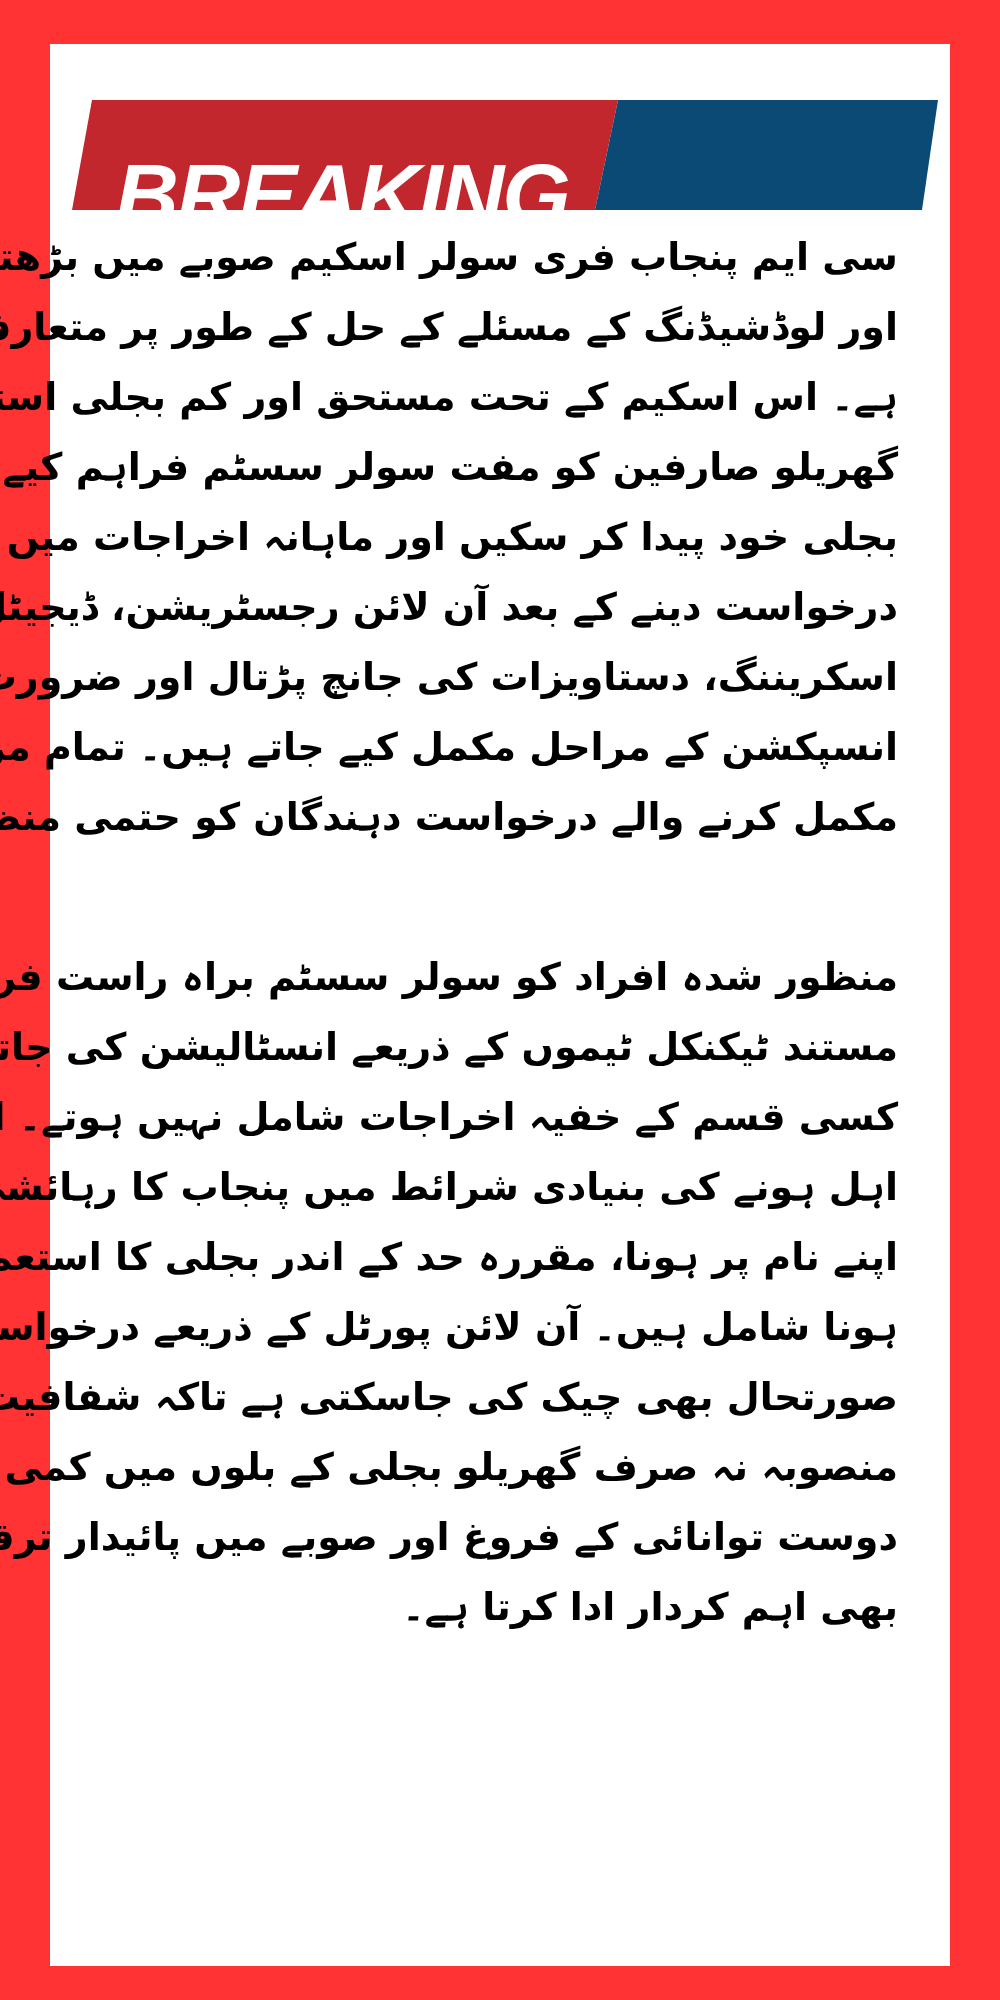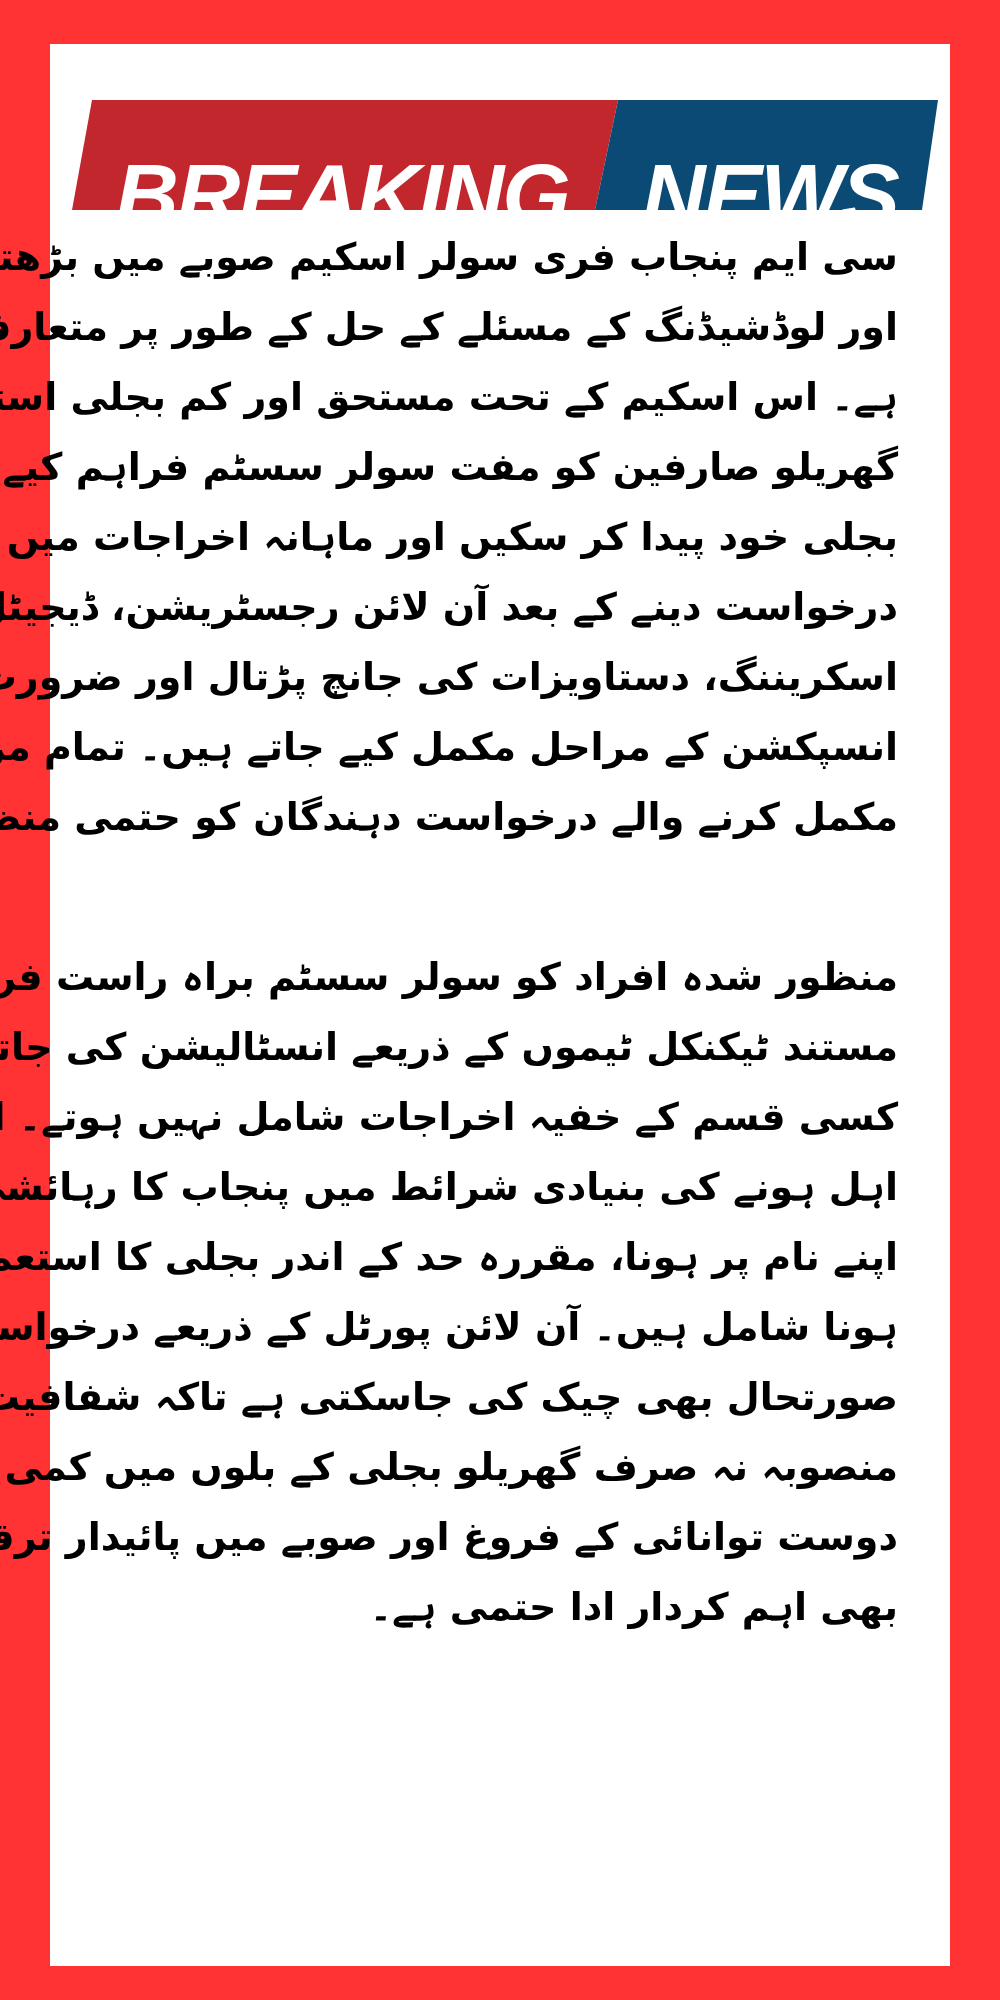--- a/index.html
+++ b/index.html
@@ -90,21 +90,20 @@
 <body>
 
 <div class="panel">
 
   <div class="banner">
     <svg viewBox="0 0 866 110" preserveAspectRatio="none">
       <polygon points="20,0 546,0 523,110 0,110" fill="#c1272d"></polygon>
       <polygon points="546,0 866,0 850,110 523,110" fill="#0b4a74"></polygon>
     </svg>
     <div class="banner-word breaking">BREAKING</div>
-    <div class="banner-word news">NEWS</div>
   </div>
 
   <div class="article">
     <p class="para">
       <span class="line">سی ایم پنجاب فری سولر اسکیم صوبے میں بڑھتی ہوئی بجلی کی قیمتوں</span>
       <span class="line">اور لوڈشیڈنگ کے مسئلے کے حل کے طور پر متعارف کروائی گئی</span>
       <span class="line">ہے۔ اس اسکیم کے تحت مستحق اور کم بجلی استعمال کرنے والے</span>
       <span class="line">گھریلو صارفین کو مفت سولر سسٹم فراہم کیے جاتے ہیں تاکہ وہ اپنی</span>
       <span class="line">بجلی خود پیدا کر سکیں اور ماہانہ اخراجات میں کمی لا سکیں۔</span>
       <span class="line">درخواست دینے کے بعد آن لائن رجسٹریشن، ڈیجیٹل</span>
@@ -115,17 +114,17 @@
     <p class="para">
       <span class="line">منظور شدہ افراد کو سولر سسٹم براہ راست فراہم کیا جاتا ہے اور</span>
       <span class="line">مستند ٹیکنکل ٹیموں کے ذریعے انسٹالیشن کی جاتی ہے، جس میں</span>
       <span class="line">کسی قسم کے خفیہ اخراجات شامل نہیں ہوتے۔ اسکیم کے لیے</span>
       <span class="line">اہل ہونے کی بنیادی شرائط میں پنجاب کا رہائشی ہونا، بجلی کا میٹر</span>
       <span class="line">اپنے نام پر ہونا، مقررہ حد کے اندر بجلی کا استعمال اور بقایاجات نہ</span>
       <span class="line">ہونا شامل ہیں۔ آن لائن پورٹل کے ذریعے درخواست کی</span>
       <span class="line">صورتحال بھی چیک کی جاسکتی ہے تاکہ شفافیت برقرار رہے۔ یہ</span>
       <span class="line">منصوبہ نہ صرف گھریلو بجلی کے بلوں میں کمی لاتا ہے بلکہ ماحول</span>
       <span class="line">دوست توانائی کے فروغ اور صوبے میں پائیدار ترقی کے لیے</span>
-      <span class="line">بھی اہم کردار ادا حتمی ہے۔</span>
+      <span class="line">بھی اہم کردار ادا کرتا ہے۔</span>
     </p>
   </div>
 
 </div>
 
 </body></html>

